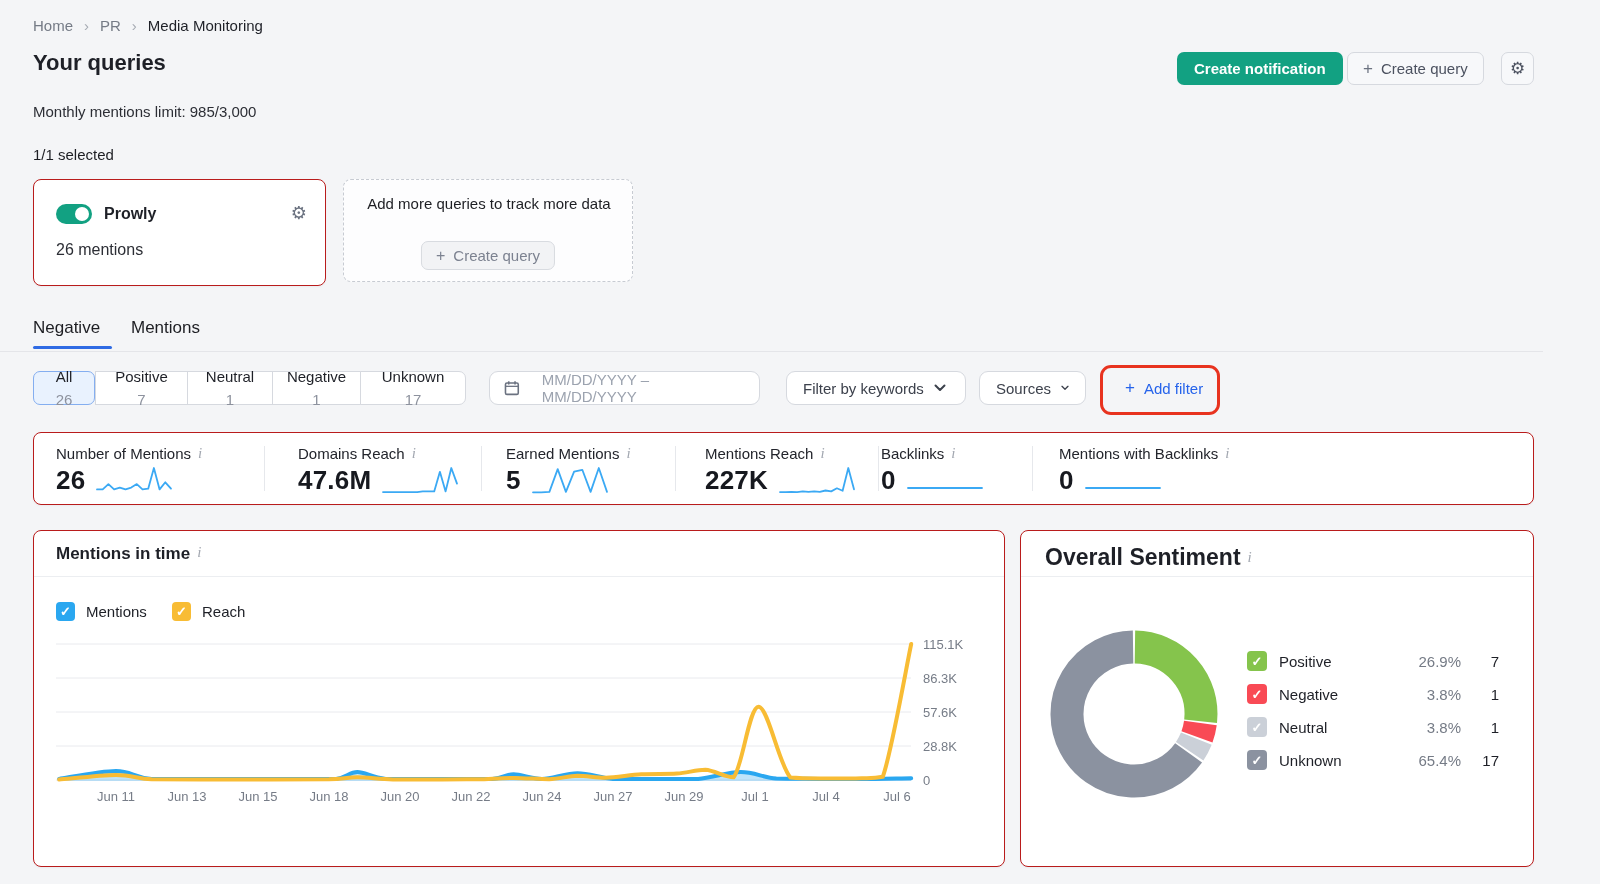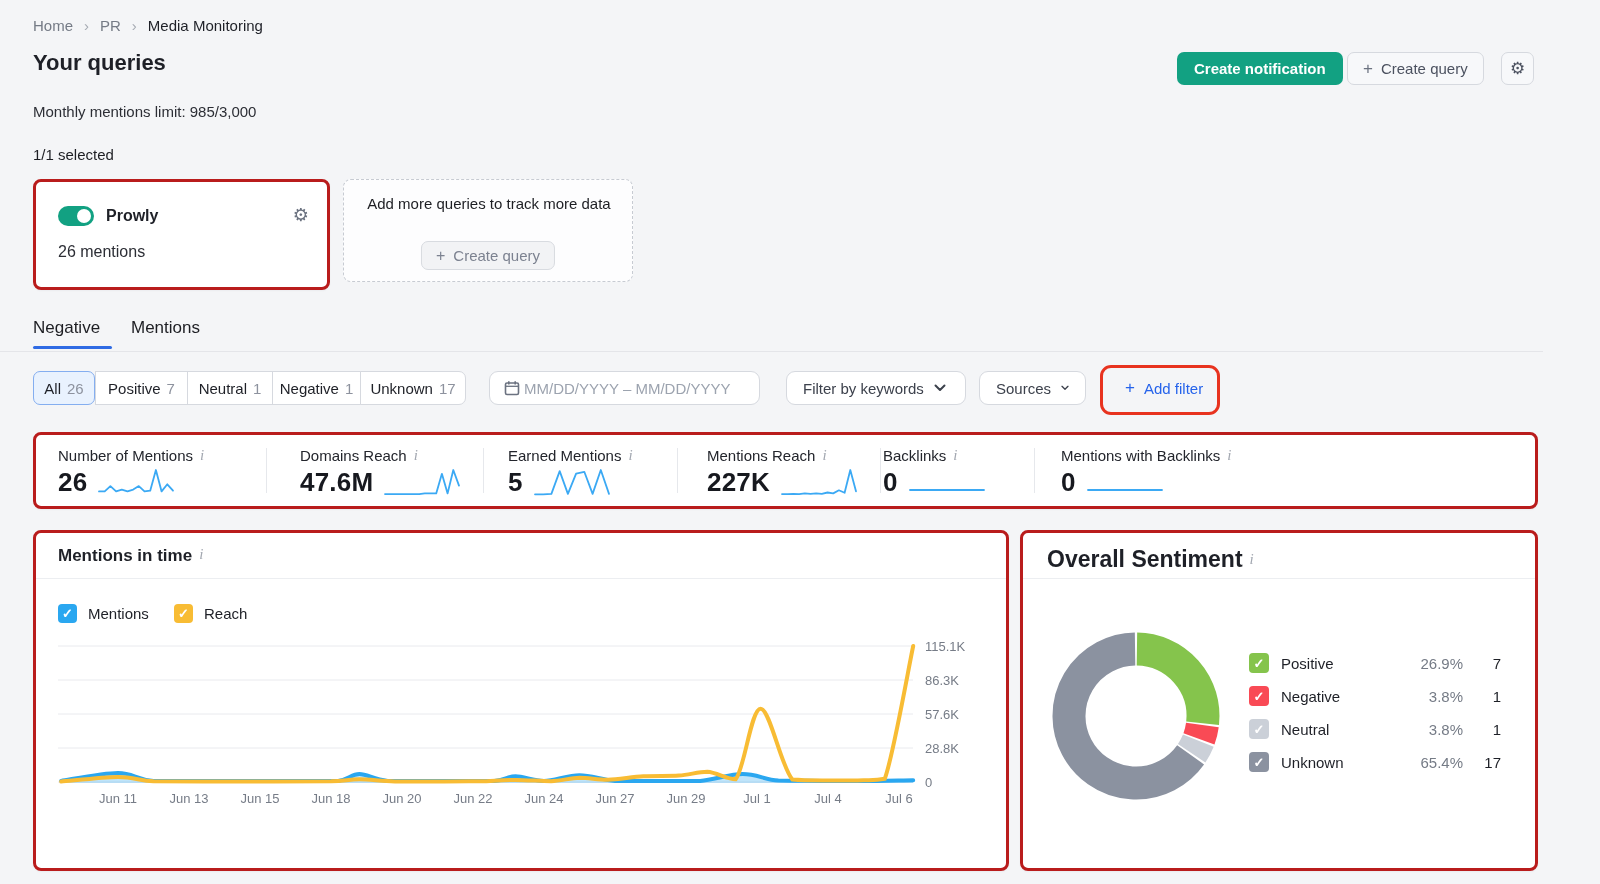--- a/index.html
+++ b/index.html
@@ -1,25 +1,25 @@
 <!DOCTYPE html>
 <html><head>
 <meta charset="utf-8">
 <style>
   html,body{margin:0;padding:0;background:#f4f5f7;font-family:"Liberation Sans",sans-serif;}
   #app{position:relative;width:1600px;height:884px;background:#f4f5f7;overflow:hidden;color:#1e2027;}
   .abs{position:absolute;}
-  .card{position:absolute;background:#fff;border:3px solid #b91c1c;border-radius:8px;box-shadow:0 1px 2px rgba(20,25,40,.04);}
+  .card{position:absolute;background:#fff;border:1px solid #b91c1c;border-radius:8px;box-shadow:0 1px 2px rgba(20,25,40,.04);}
   .gray{color:#757b86;}
   .dark{color:#1e2027;}
   .btn{display:inline-flex;align-items:center;justify-content:center;gap:8px;border-radius:7px;font-size:15px;cursor:pointer;box-sizing:border-box;}
   .btn-green{color:#fff;font-weight:600;border:none;}
   .btn-gray{background:#f7f8fa;border:1px solid #d6d9df;color:#4c5260;}
   .info-i{font-family:"Liberation Serif",serif;font-style:italic;color:#a3a8b1;font-size:15px;margin-left:7px;font-weight:400;}
-  .seg{position:absolute;top:0;height:34px;display:flex;align-items:center;justify-content:center;gap:6px;background:#fff;border:1px solid #d6d9df;box-sizing:border-box;font-size:15px;cursor:pointer;}
+  .seg{position:absolute;top:0;height:34px;display:flex;align-items:center;justify-content:center;gap:6px;background:#fff;border:1px solid #d6d9df;box-sizing:border-box;font-size:15px;cursor:pointer;flex-direction:column;}
   .seg .cnt{color:#8d929e;}
   .seg-first{border-radius:7px 0 0 7px;}
   .seg-last{border-radius:0 7px 7px 0;}
   .seg-sel{background:#e9f2fe;border:1px solid #84aef0;z-index:2;border-radius:7px;}
   .pillbox{position:absolute;top:0;height:34px;display:flex;align-items:center;background:#fff;border:1px solid #d6d9df;border-radius:9px;box-sizing:border-box;font-size:15px;cursor:pointer;}
   .metric-label{font-size:15px;color:#23252c;white-space:nowrap;display:flex;align-items:center;}
   .metric-value{font-size:26px;font-weight:700;color:#17191f;letter-spacing:.2px;}
   .vdiv{position:absolute;width:1px;background:#e6e8ec;top:13px;height:45px;}
   .cb{width:19px;height:19px;border-radius:4px;display:flex;align-items:center;justify-content:center;color:#fff;font-size:13px;font-weight:700;cursor:pointer;}
   .ticklabel{position:absolute;font-size:13px;color:#767c87;white-space:nowrap;}
@@ -91,21 +91,21 @@
     </div>
     <div class="seg" style="left:239px;width:89px;">
       <span>Negative</span>
         <span class="cnt">1</span>
     </div>
     <div class="seg seg-last" style="left:327px;width:106px;">
       <span>Unknown</span>
         <span class="cnt">17</span>
     </div>
 
-    <div class="pillbox" style="left:456px;width:271px;padding:0 14px;gap:4px;">
+    <div class="pillbox" style="left:456px;width:271px;padding:0 14px;gap:22px;">
       <svg width="16" height="16" viewBox="0 0 16 16">
         <rect x="1.5" y="3" width="13" height="11.5" rx="1.5" fill="none" stroke="#6b7280" stroke-width="1.6"></rect>
         <line x1="4.8" y1="1.2" x2="4.8" y2="4.5" stroke="#6b7280" stroke-width="1.6"></line>
         <line x1="11.2" y1="1.2" x2="11.2" y2="4.5" stroke="#6b7280" stroke-width="1.6"></line>
         <line x1="1.5" y1="6.3" x2="14.5" y2="6.3" stroke="#6b7280" stroke-width="1.3"></line>
       </svg>
       <span style="color:#9ca3af;">MM/DD/YYYY  –  MM/DD/YYYY</span>
     </div>
 
     <div class="pillbox" style="left:753px;width:180px;padding:0 16px;color:#3c414c;">

